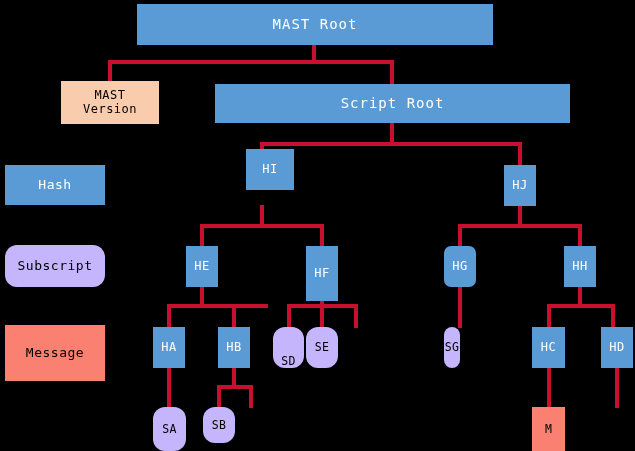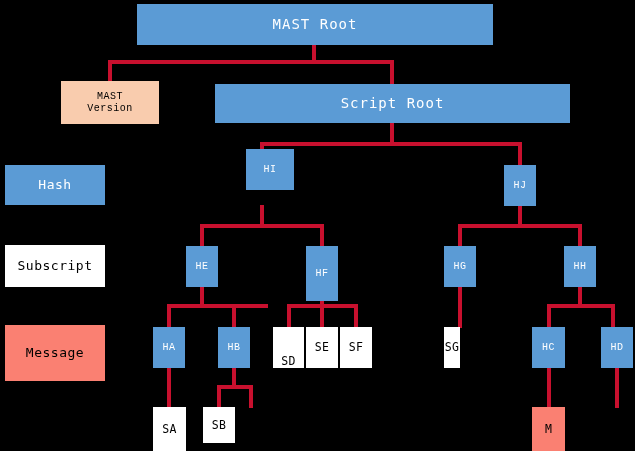--- a/index.html
+++ b/index.html
@@ -24,22 +24,23 @@
     text-align: center;
     line-height: 1.12;
     z-index: 3;
     white-space: pre;
   }
   .hash {
     background: #5b9bd5;
     color: #ffffff;
   }
   .subscript {
-    background: #ffffff;
+    background: #c4b5fd;
     color: #000000;
+    border-radius: 12px;
   }
   .message {
     background: #fa8072;
     color: #000000;
   }
   .version {
     background: #f9ccae;
     color: #000000;
   }
   .conn {
@@ -49,23 +50,22 @@
   }
   .legend-label {
     font-size: 13px;
     letter-spacing: 0.5px;
   }
   .big-label {
     font-size: 14px;
     letter-spacing: 1px;
   }
   .small-label {
-    font-size: 10px;
+    font-size: 12px;
     letter-spacing: 0.5px;
-    font-family: Liberation Mono, monospace;
   }
   .tiny-label {
     font-size: 11.5px;
     letter-spacing: 0.3px;
   }
 </style>
 </head>
 <body>
 
 <div id="canvas">
@@ -147,41 +147,38 @@
   <div class="node hash small-label" style="left:504px; top:165px; width:32px; height:41px;">
     <span>HJ</span>
   </div>
 
   <div class="node hash small-label" style="left:186px; top:246px; width:32px; height:41px;">
     <span>HE</span>
   </div>
   <div class="node hash small-label" style="left:306px; top:246px; width:32px; height:55px;">
     <span>HF</span>
   </div>
-  <div class="node hash small-label" style="left:444px; top:246px; width:32px; height:41px;">
+  <div class="node hash small-label" style="left:444px; top:246px; width:32px; height:41px;border-radius:7px;">
     <span>HG</span>
   </div>
   <div class="node hash small-label" style="left:564px; top:246px; width:32px; height:41px;">
     <span>HH</span>
   </div>
 
   <div class="node hash small-label" style="left:153px; top:327px; width:32px; height:41px;">
     <span>HA</span>
   </div>
   <div class="node hash small-label" style="left:218px; top:327px; width:32px; height:41px;">
     <span>HB</span>
   </div>
   <div class="node subscript tiny-label" style="left:273px; top:327px; width:31px; height:41px;align-items:flex-end;">
     <span>SD</span>
   </div>
   <div class="node subscript tiny-label" style="left:306px; top:327px; width:32px; height:41px;">
     <span>SE</span>
-  </div>
-  <div class="node subscript tiny-label" style="left:340px; top:327px; width:32px; height:41px;">
-    <span>SF</span>
   </div>
   <div class="node subscript tiny-label" style="left:444px; top:327px; width:16px; height:41px;">
     <span>SG</span>
   </div>
   <div class="node hash small-label" style="left:532px; top:327px; width:33px; height:41px;">
     <span>HC</span>
   </div>
   <div class="node hash small-label" style="left:601px; top:327px; width:32px; height:41px;">
     <span>HD</span>
   </div>

